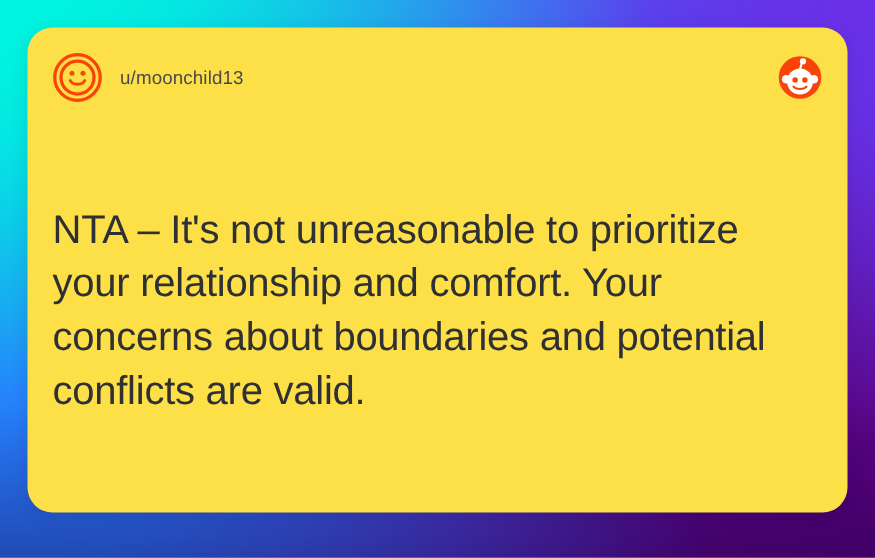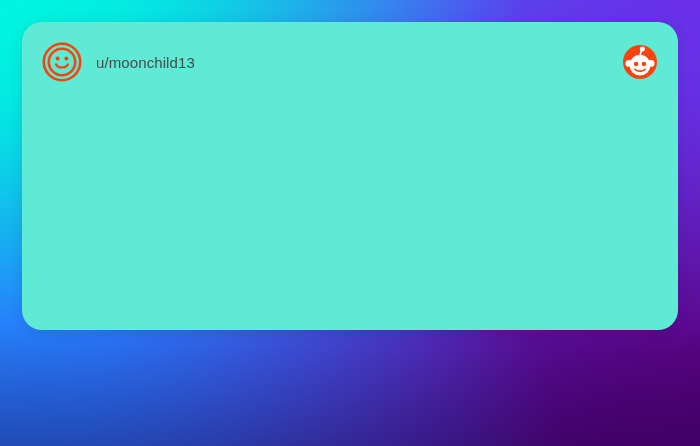--- a/index.html
+++ b/index.html
@@ -32,22 +32,22 @@
     inset:0;
     background:linear-gradient(180deg, rgba(0,0,0,0) 72%, rgba(20,0,60,0.38) 100%);
   }
 
   
   #card {
     position:absolute;
     left:22px;
     top:22px;
     width:656px;
-    height:308px;
-    background:#5eead4;
+    height:388px;
+    background:#fde047;
     border-radius:20px;
     box-shadow:0 2px 14px rgba(0,0,0,0.10);
     overflow:hidden;
   }
 
   
   #card-header {
     position:absolute;
     left:20px;
     right:20px;
@@ -121,14 +121,17 @@
         <path d="M18 11.6 L19.6 5.6" fill="none" stroke="#ffffff" stroke-width="1.7" stroke-linecap="round"></path>
         <circle cx="20.4" cy="5.0" r="2.5" fill="#ffffff"></circle>
         <circle cx="14.1" cy="20.0" r="2.2" fill="#f8440a"></circle>
         <circle cx="21.9" cy="20.0" r="2.2" fill="#f8440a"></circle>
         <path d="M12.8 25.3 C14.9 27.8, 21.1 27.8, 23.2 25.3" fill="none" stroke="#f8440a" stroke-width="1.7" stroke-linecap="round"></path>
       </svg>
     </span>
 
   </div>
 
+  <div id="quote-body">
+    <div id="quote-text">NTA – It's not unreasonable to prioritize your relationship and comfort. Your concerns about boundaries and potential conflicts are valid.</div>
+  </div>
 
 </div>
 
 </body></html>

